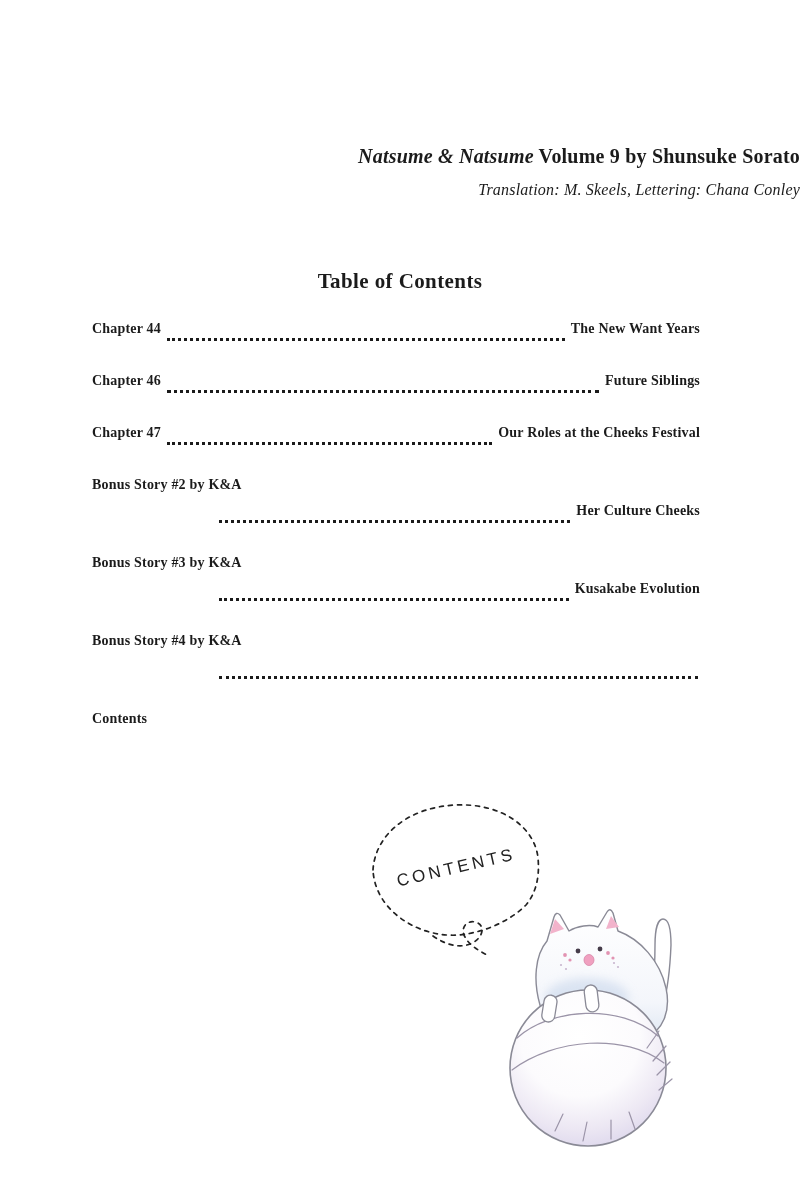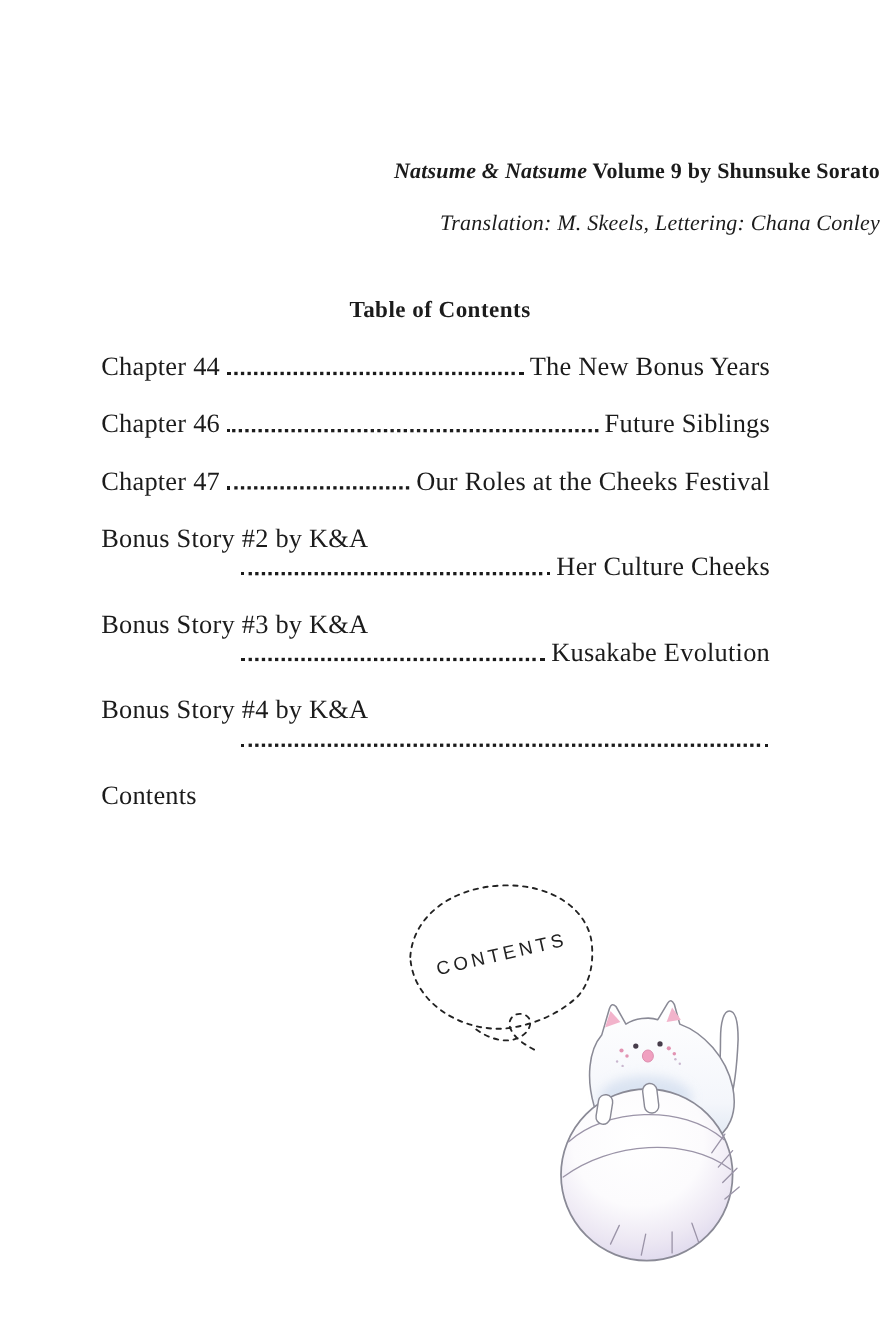--- a/index.html
+++ b/index.html
@@ -3,28 +3,28 @@
 <meta charset="utf-8">
 <style>
   html,body{margin:0;padding:0;}
   body{
     width:800px;height:1200px;position:relative;background:#ffffff;
     font-family:"Liberation Serif", serif;color:#1b1b1b;overflow:hidden;
   }
   .header{position:absolute;top:145px;left:0;width:800px;text-align:right;}
   .header .line1{font-size:20px;font-weight:700;letter-spacing:.2px;}
   .header .line1 .name{font-style:italic;}
-  .header .line2{font-size:20px;font-style:italic;margin-top:24px;letter-spacing:.2px;}
+  .header .line2{font-size:16px;font-style:italic;margin-top:13px;letter-spacing:.2px;}
   .toc-heading{
     position:absolute;top:269px;left:0;width:800px;text-align:center;
     font-size:21px;font-weight:700;letter-spacing:.4px;
   }
   .toc{
     position:absolute;top:321px;left:92px;width:608px;
-    font-size:24px;font-weight:400;letter-spacing:.2px;
+    font-size:14px;font-weight:700;letter-spacing:.2px;
   }
   .row{
     display:flex;align-items:baseline;height:26px;margin-bottom:26px;
     white-space:nowrap;
   }
   .row.tight{margin-bottom:0;}
   .row.indent{padding-left:121px;}
   .leader{
     flex:1 1 auto;min-width:20px;border-bottom:3px dotted #1b1b1b;
     align-self:flex-end;margin:0 2px 6px 6px;
@@ -45,21 +45,21 @@
   <div class="line2">Translation: M. Skeels, Lettering: Chana Conley</div>
 </div>
 
 <div class="toc-heading">Table of Contents</div>
 
 <div class="toc">
 
   <div class="row">
     <span class="lbl">Chapter 44</span>
     <span class="leader"></span>
-    <span class="ttl">The New Bonus Years</span>
+    <span class="ttl">The New Want Years</span>
   </div>
 
 
   <div class="row">
     <span class="lbl">Chapter 46</span>
     <span class="leader"></span>
     <span class="ttl">Future Siblings</span>
   </div>
 
   <div class="row">

